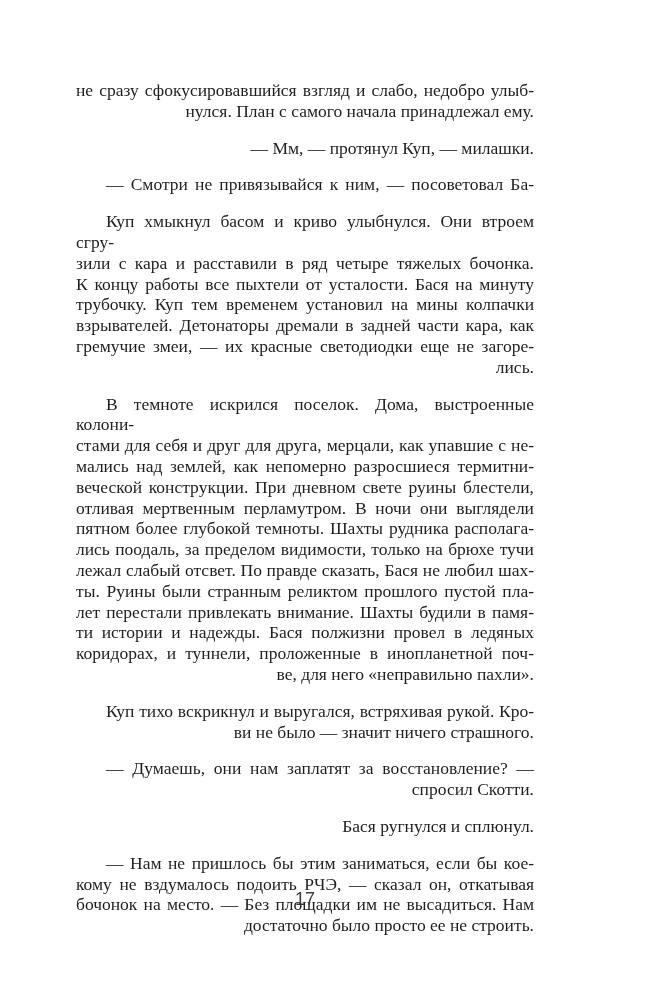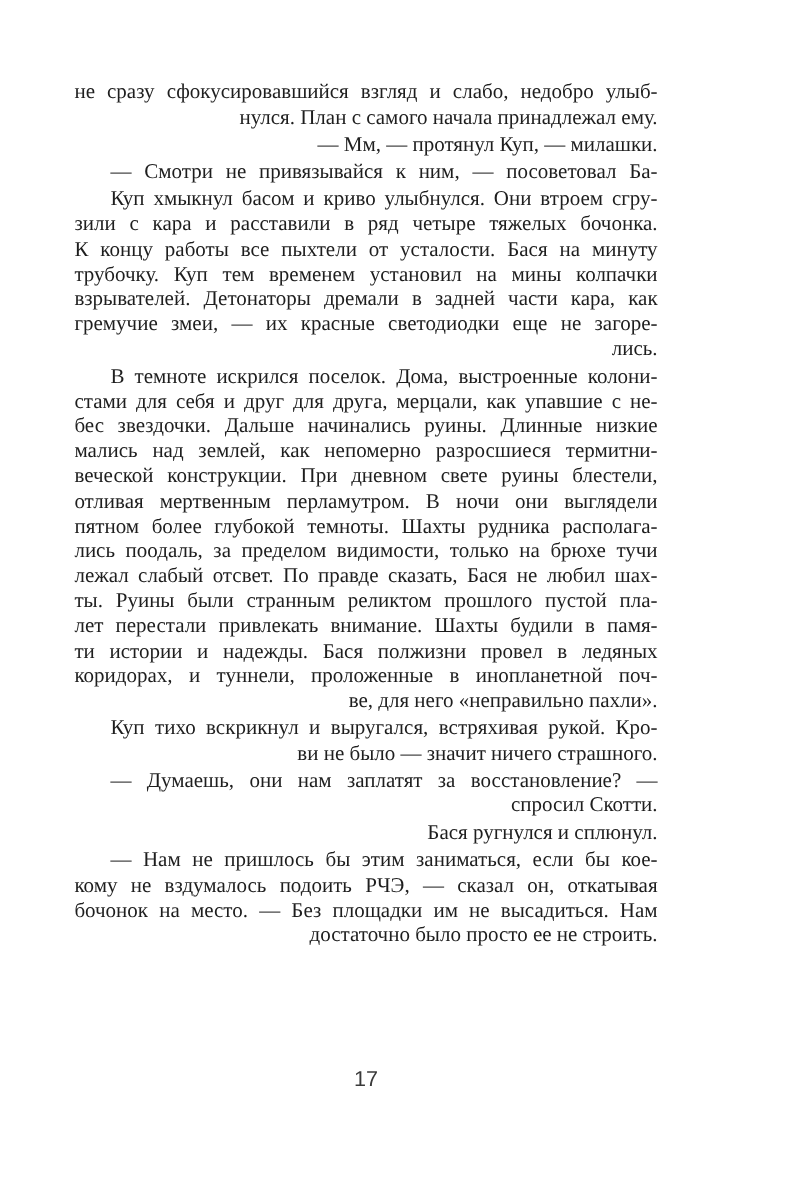--- a/index.html
+++ b/index.html
@@ -17,21 +17,21 @@
   }
   .text-block {
     position: absolute;
     left: 60px;
     top: 64px;
     width: 490px;
     color: #1e1e1e;
     font-size: 17.5px;
     line-height: 20.8px;
   }
-  .paragraph { margin: 2px; }
+  .paragraph { margin: 16px; }
   .line {
     text-align: justify;
     text-align-last: justify;
     white-space: normal;
   }
   .line.last {
     text-align-last: auto;
     text-align: right;
   }
   .line.indent {
@@ -68,21 +68,20 @@
         <div class="line">зили с кара и расставили в ряд четыре тяжелых бочонка.</div>
         <div class="line">К концу работы все пыхтели от усталости. Бася на минуту</div>
         <div class="line">трубочку. Куп тем временем установил на мины колпачки</div>
         <div class="line">взрывателей. Детонаторы дремали в задней части кара, как</div>
         <div class="line">гремучие змеи, — их красные светодиодки еще не загоре-</div>
         <div class="line last">лись.</div>
       </div>
       <div class="paragraph">
         <div class="line indent">В темноте искрился поселок. Дома, выстроенные колони-</div>
         <div class="line">стами для себя и друг для друга, мерцали, как упавшие с не-</div>
-        <div class="line">бес звездочки. Дальше начинались руины. Длинные низкие</div>
         <div class="line">мались над землей, как непомерно разросшиеся термитни-</div>
         <div class="line">веческой конструкции. При дневном свете руины блестели,</div>
         <div class="line">отливая мертвенным перламутром. В ночи они выглядели</div>
         <div class="line">пятном более глубокой темноты. Шахты рудника располага-</div>
         <div class="line">лись поодаль, за пределом видимости, только на брюхе тучи</div>
         <div class="line">лежал слабый отсвет. По правде сказать, Бася не любил шах-</div>
         <div class="line">ты. Руины были странным реликтом прошлого пустой пла-</div>
         <div class="line">лет перестали привлекать внимание. Шахты будили в памя-</div>
         <div class="line">ти истории и надежды. Бася полжизни провел в ледяных</div>
         <div class="line">коридорах, и туннели, проложенные в инопланетной поч-</div>

